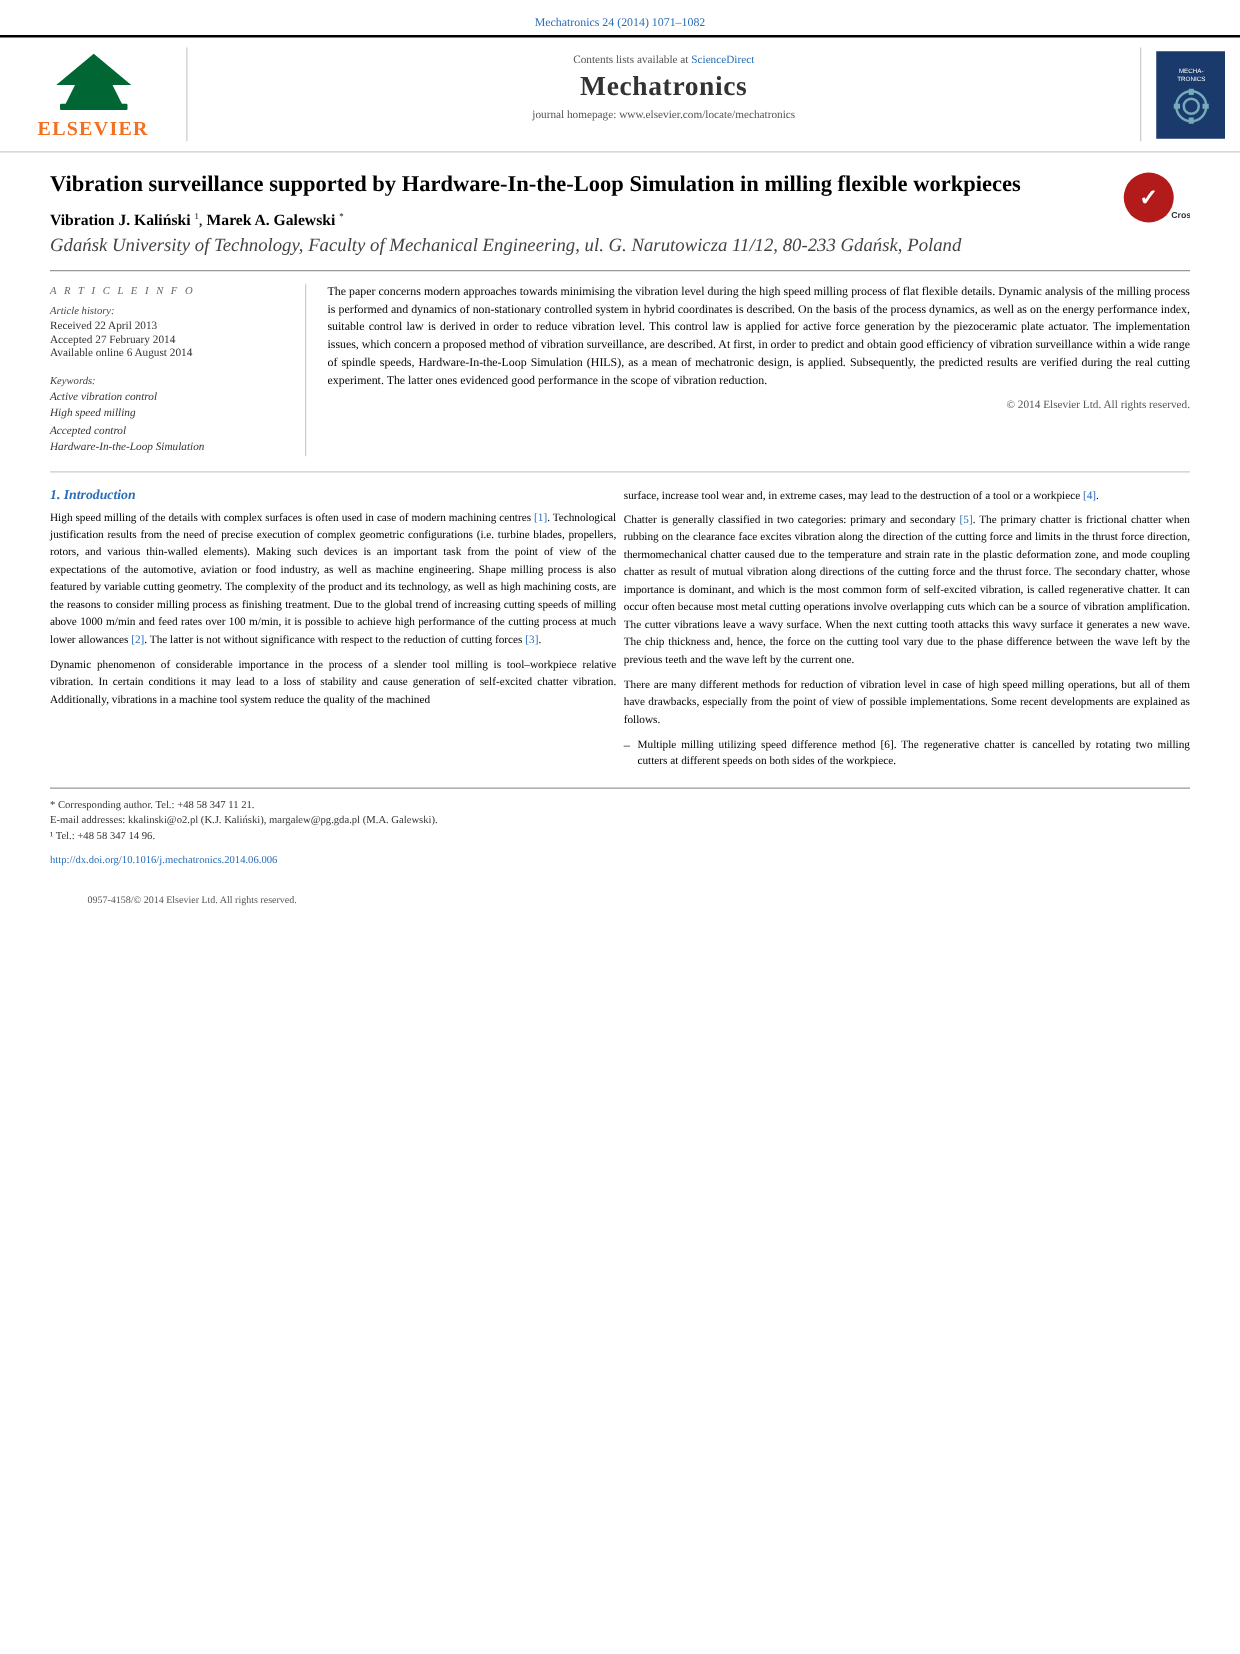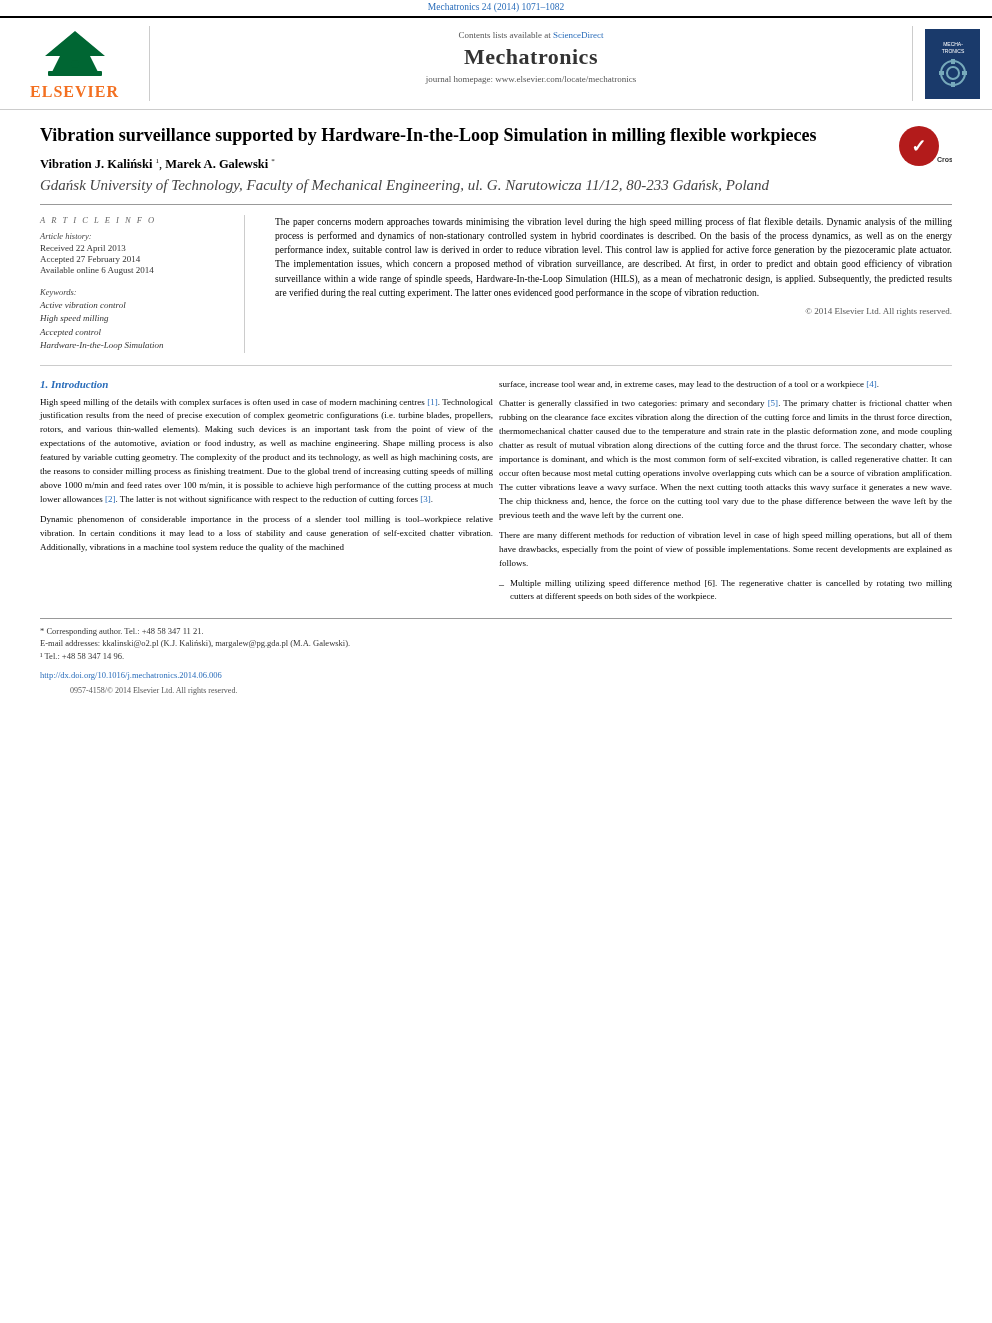--- a/index.html
+++ b/index.html
@@ -15,21 +15,21 @@
     .page {
       width: 992px;
       min-height: 1323px;
       background: #fff;
       padding: 0;
     }
 
     
     .doi-bar {
       text-align: center;
-      padding: 2px 0 4px;
+      padding: 14px 0 4px;
       font-size: 9.5px;
       color: #2a6dba;
     }
 
     
     .journal-header {
       display: flex;
       border-top: 2px solid #000;
       border-bottom: 1px solid #ccc;
       padding: 8px 10px;
@@ -169,21 +169,21 @@
     .affiliation {
       font-size: 15px;
       font-style: italic;
       color: #444;
       margin-bottom: 10px;
     }
 
     
     .two-col {
       display: flex;
-      gap: 16px;
+      gap: 3px;
       border-top: 1px solid #999;
       padding-top: 10px;
       margin-bottom: 10px;
     }
 
     .left-col {
       width: 205px;
       flex-shrink: 0;
       padding-right: 14px;
       border-right: 1px solid #ccc;
@@ -289,21 +289,21 @@
     }
 
     .footnote-doi {
       color: #2a6dba;
       font-size: 8.5px;
     }
 
     .footnote-issn {
       font-size: 8px;
       color: #555;
-      margin-top: 3px;
+      margin-top: 20px;
       padding-left: 30px;
     }
 
     .bullet-item {
       display: flex;
       gap: 6px;
       margin-bottom: 4px;
       font-size: 9px;
       line-height: 1.5;
       text-align: justify;

